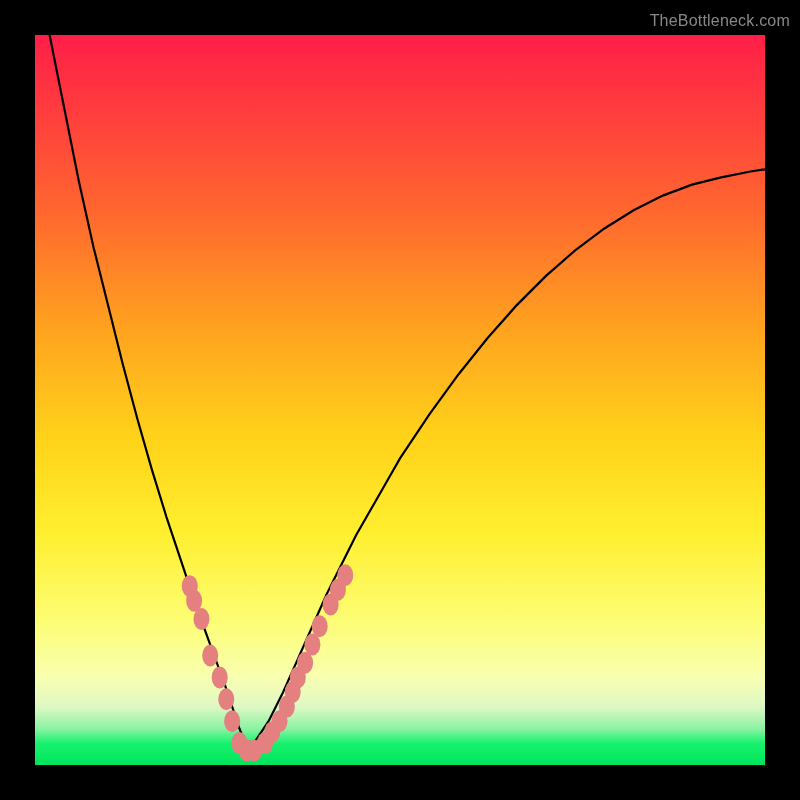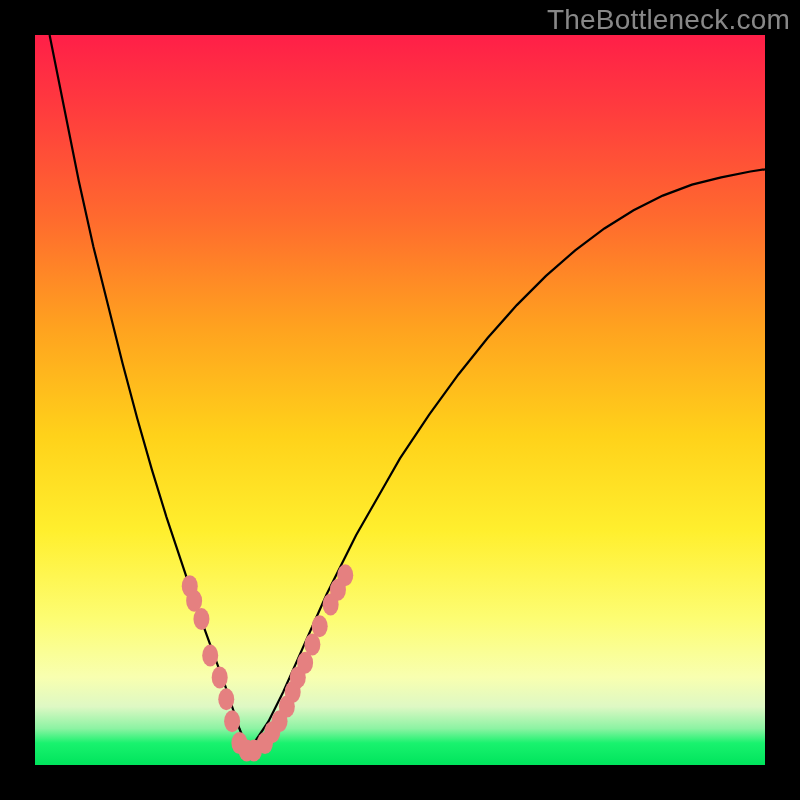--- a/index.html
+++ b/index.html
@@ -12,24 +12,24 @@
     overflow: hidden;
   }
   .frame {
     position: relative;
     width: 800px;
     height: 800px;
     background: #000;
   }
   .watermark {
     position: absolute;
-    top: 4px;
+    top: 12px;
     right: 10px;
     color: #888;
-    font-size: 28px;
+    font-size: 16px;
     font-weight: 500;
     letter-spacing: 0.2px;
     z-index: 10;
     user-select: none;
   }
   .plot {
     position: absolute;
     left: 35px;
     top: 35px;
     width: 730px;

